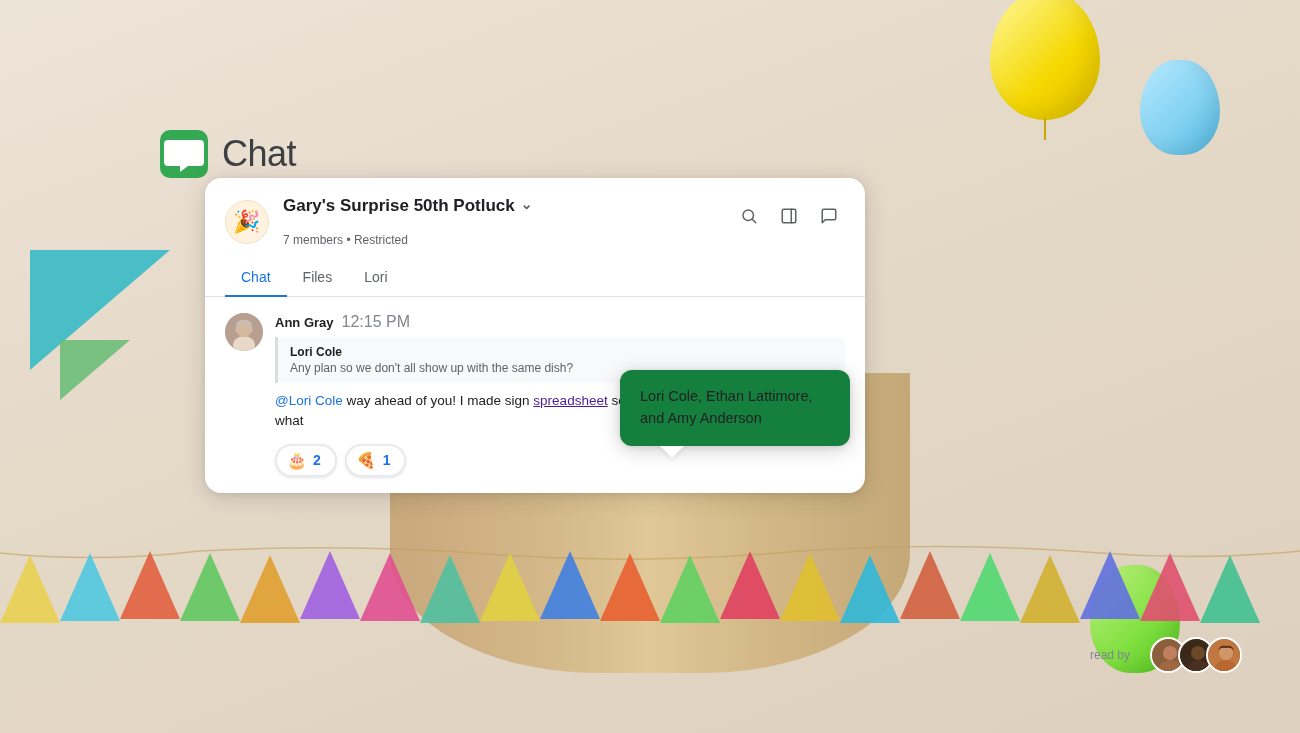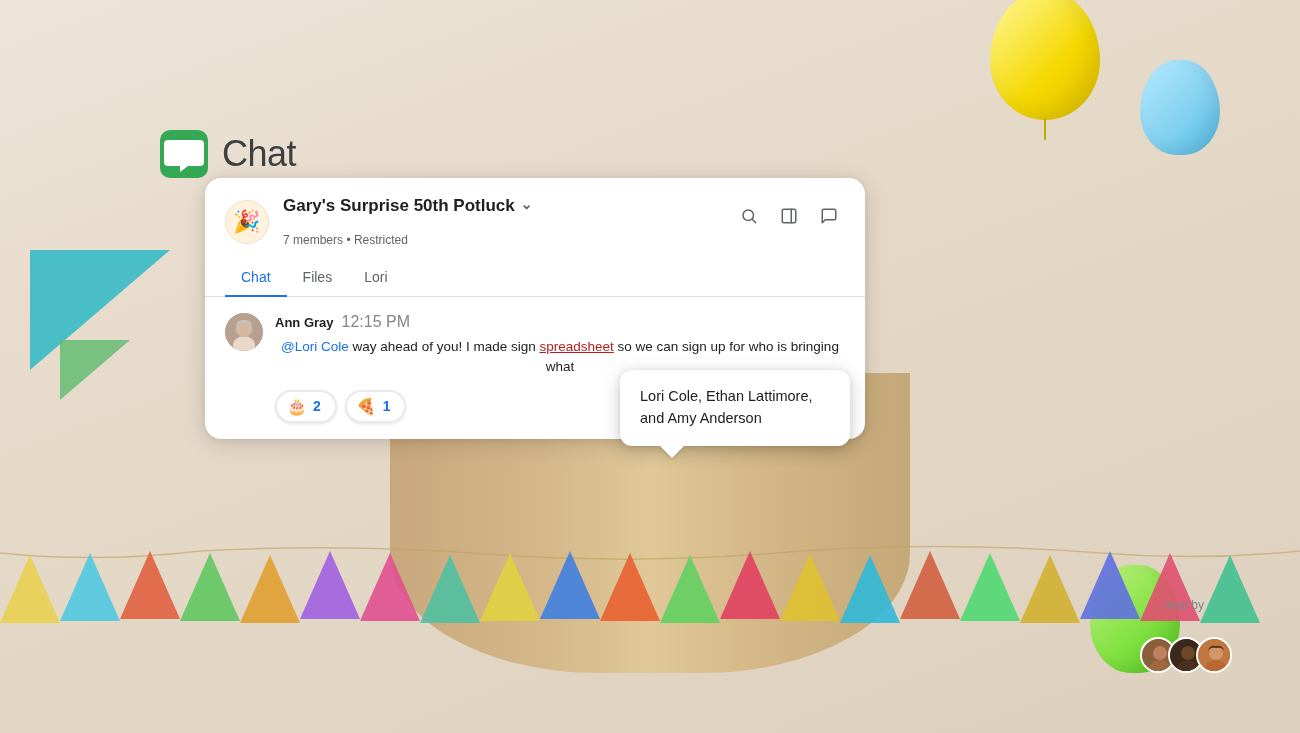--- a/index.html
+++ b/index.html
@@ -149,21 +149,20 @@
     }
 
     .tab.active {
       color: #1a73e8;
       border-bottom: 2px solid #1a73e8;
     }
 
     
     .messages {
       padding: 16px 20px 16px 20px;
-      text-align: center;
     }
 
     .message-row {
       display: flex;
       gap: 12px;
       align-items: flex-start;
     }
 
     .message-content {
       flex: 1;
@@ -213,21 +212,21 @@
       color: #202124;
       line-height: 1.5;
     }
 
     .mention {
       color: #1a73e8;
       font-weight: 400;
     }
 
     .link {
-      color: #b91c1c;
+      color: #4c1d95;
       text-decoration: underline;
       cursor: pointer;
     }
 
     
     .reactions {
       display: flex;
       gap: 8px;
       margin-top: 12px;
     }
@@ -249,21 +248,21 @@
       font-size: 14px;
       font-weight: 600;
       color: #1a73e8;
     }
 
     
     .tooltip-popup {
       position: absolute;
       top: 370px;
       left: 620px;
-      background: #ffffff;
+      background: #15803d;
       border-radius: 12px;
       box-shadow: 0 4px 20px rgba(0,0,0,0.18), 0 1px 6px rgba(0,0,0,0.1);
       padding: 16px 36px 16px 20px;
       max-width: 230px;
       z-index: 10;
     }
 
     .tooltip-popup::after {
       content: '';
       position: absolute;
@@ -281,25 +280,24 @@
       font-size: 14.5px;
       color: #202124;
       line-height: 1.5;
       font-weight: 400;
     }
 
     
     .read-by {
       position: absolute;
       bottom: 60px;
-      right: 68px;
+      right: 58px;
       display: flex;
       align-items: center;
-      gap: 25px;
-      flex-direction: column;
+      gap: 16px;
     }
 
     .read-by-label {
       font-size: 12px;
       color: #80868b;
     }
 
     .read-avatars {
       display: flex;
       margin-left: 4px;
@@ -570,20 +568,24 @@
           <path d="M27,14 Q28,18 27,20 Q26,16 25,14z" fill="#c8c0b8"></path>
         </svg>
       </div>
 
       <div class="message-content">
         <div class="message-meta">
           <span class="sender-name">Ann Gray</span>
           <span class="message-time">12:15 PM</span>
         </div>
 
+        <div class="quoted">
+          <div class="quoted-sender">Lori Cole</div>
+          <div class="quoted-text">Any plan so we don't all show up with the same dish?</div>
+        </div>
 
         <div class="message-text">
           <span class="mention">@Lori Cole</span><span> way ahead of you! I made sign </span><span class="link">spreadsheet</span><span> so we can sign up for who is bringing what</span>
         </div>
 
         <div class="reactions">
           <div class="reaction-pill">
             <span>🎂</span>
             <span class="reaction-count">2</span>
           </div>

